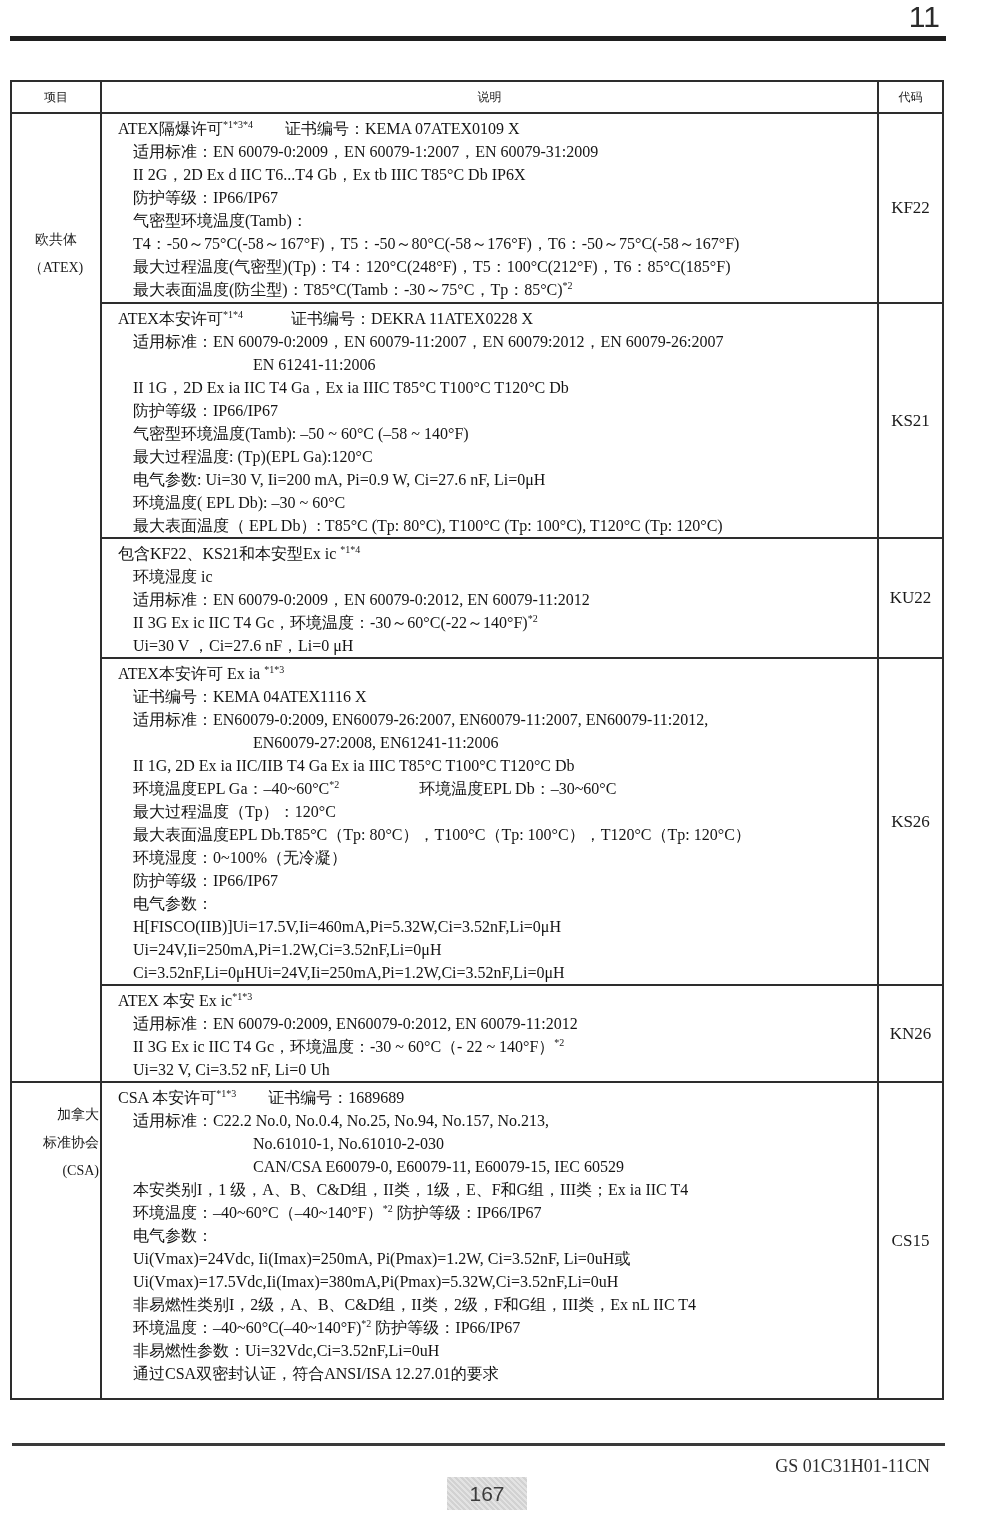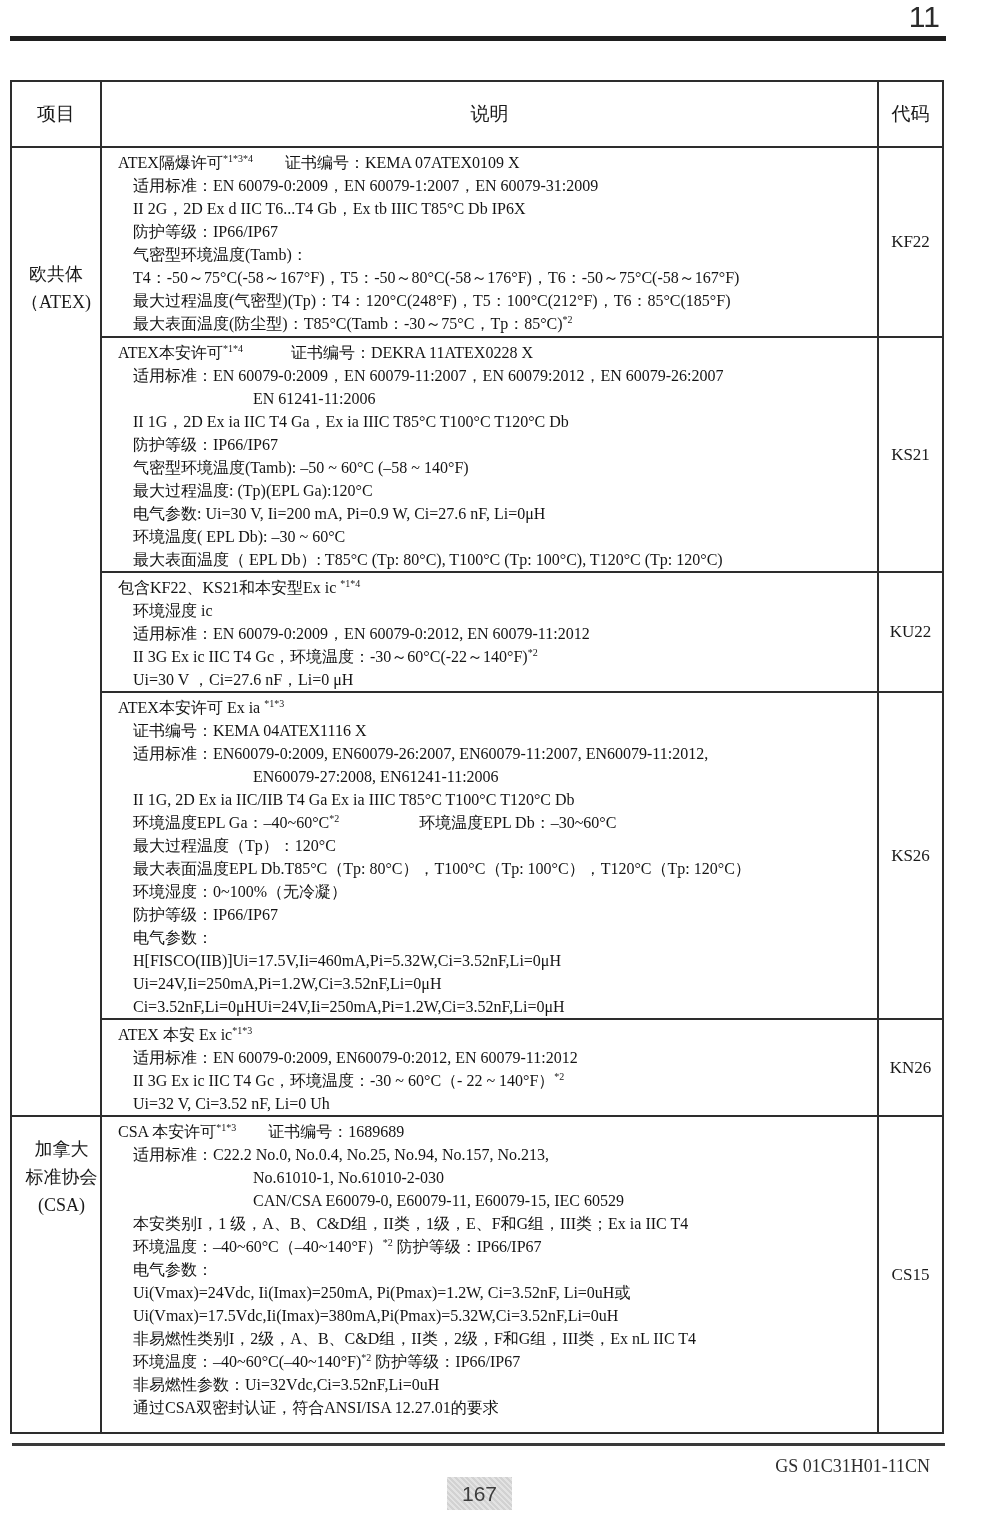--- a/index.html
+++ b/index.html
@@ -18,48 +18,48 @@
   }
   table.cert {
     position:absolute; left:10px; top:80px; width:932px;
     border-collapse:collapse; table-layout:fixed;
   }
   table.cert col.c-item { width:90px; }
   table.cert col.c-desc { width:777px; }
   table.cert col.c-code { width:65px; }
   table.cert th, table.cert td { border:2px solid #2d2d2d; }
   table.cert th {
-    height:24px; font-weight:normal; font-size:19px; text-align:center;
-    padding:19px 2px; color:#1a1a1a;
+    height:24px; font-weight:normal; font-size:12px; text-align:center;
+    padding:3px 2px; color:#1a1a1a;
   }
   td.item-cell {
-    vertical-align:top; font-size:18px; line-height:28px; color:#1a1a1a;margin-left:40px;
+    vertical-align:top; font-size:14px; line-height:28px; color:#1a1a1a;margin-left:40px;
   }
   td.item-cell.atex { text-align:center; padding-top:112px; }
-  td.item-cell.csa  { text-align:center; padding-left:12px; padding-top:18px; }
+  td.item-cell.csa  { text-align:right; padding-left:12px; padding-top:18px; }
   td.desc-cell {
     vertical-align:top; padding:3px 6px 0 16px; font-size:16px; line-height:23px;
   }
   td.desc-cell .line { white-space:nowrap; overflow:hidden; }
   td.desc-cell .line.indent-1 { padding-left:15px; }
   td.desc-cell .line.indent-2 { padding-left:135px; }
   td.desc-cell sup { font-size:10px; line-height:0; vertical-align:super; }
   td.code-cell {
     text-align:center; vertical-align:middle; font-size:17px; color:#1a1a1a;
   }
   .footer-rule {
     position:absolute; left:12px; top:1443px; width:933px; height:3px;
     background:#3a3a3a;
   }
   .doc-number {
     position:absolute; top:1456px; right:70px; font-size:18px;
     font-family:Liberation Serif, serif; color:#2e2e2e;
   }
   .page-badge {
-    position:absolute; left:447px; top:1477px; width:65px; height:33px;
+    position:absolute; left:447px; top:1477px; width:80px; height:33px;
     background-color:#e3e3e3;
     background-image:repeating-linear-gradient(45deg,#d2d2d2 0 2px,rgba(0,0,0,0) 2px 4px);
     text-align:center; line-height:33px; font-size:21px;
     font-family:"Liberation Sans","DejaVu Sans",sans-serif; color:#3c3c3c;
   }
 </style>
 </head>
 <body>
 
 <div class="top-rule"></div>

